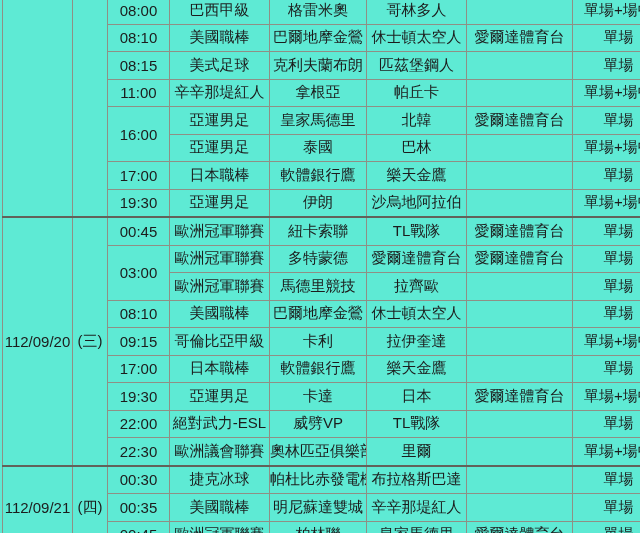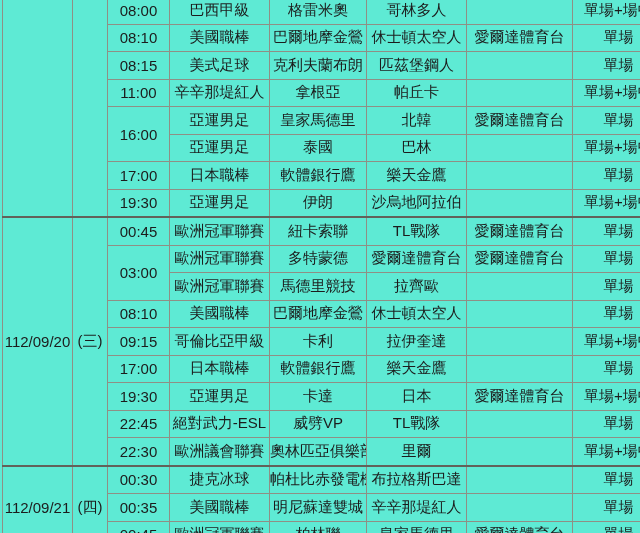--- a/index.html
+++ b/index.html
@@ -174,21 +174,21 @@
       </tr>
       <tr>
         <td>19:30</td>
         <td>亞運男足</td>
         <td>卡達</td>
         <td>日本</td>
         <td>愛爾達體育台</td>
         <td>單場+場中</td>
       </tr>
       <tr>
-        <td>22:45</td>
+        <td>22:00</td>
         <td>絕對武力-ESL</td>
         <td>威劈VP</td>
         <td>TL戰隊</td>
         <td></td>
         <td>單場</td>
       </tr>
       <tr>
         <td>22:30</td>
         <td>歐洲議會聯賽</td>
         <td>奧林匹亞俱樂部</td>

